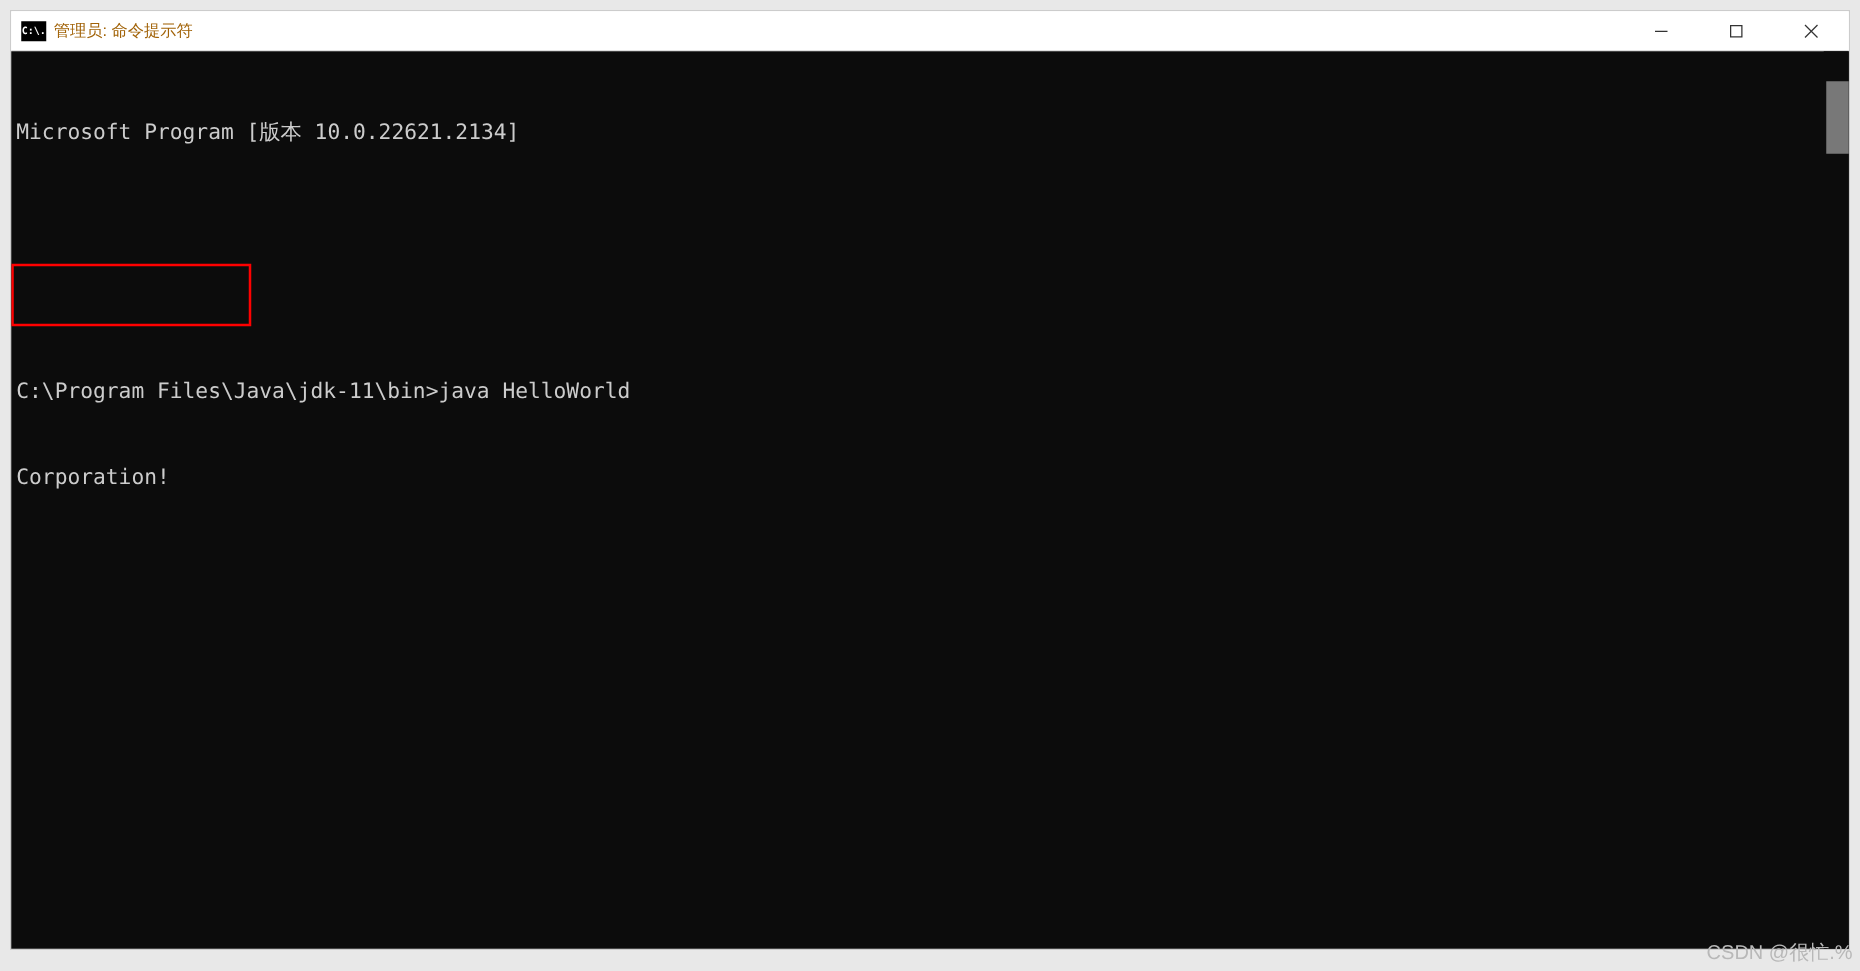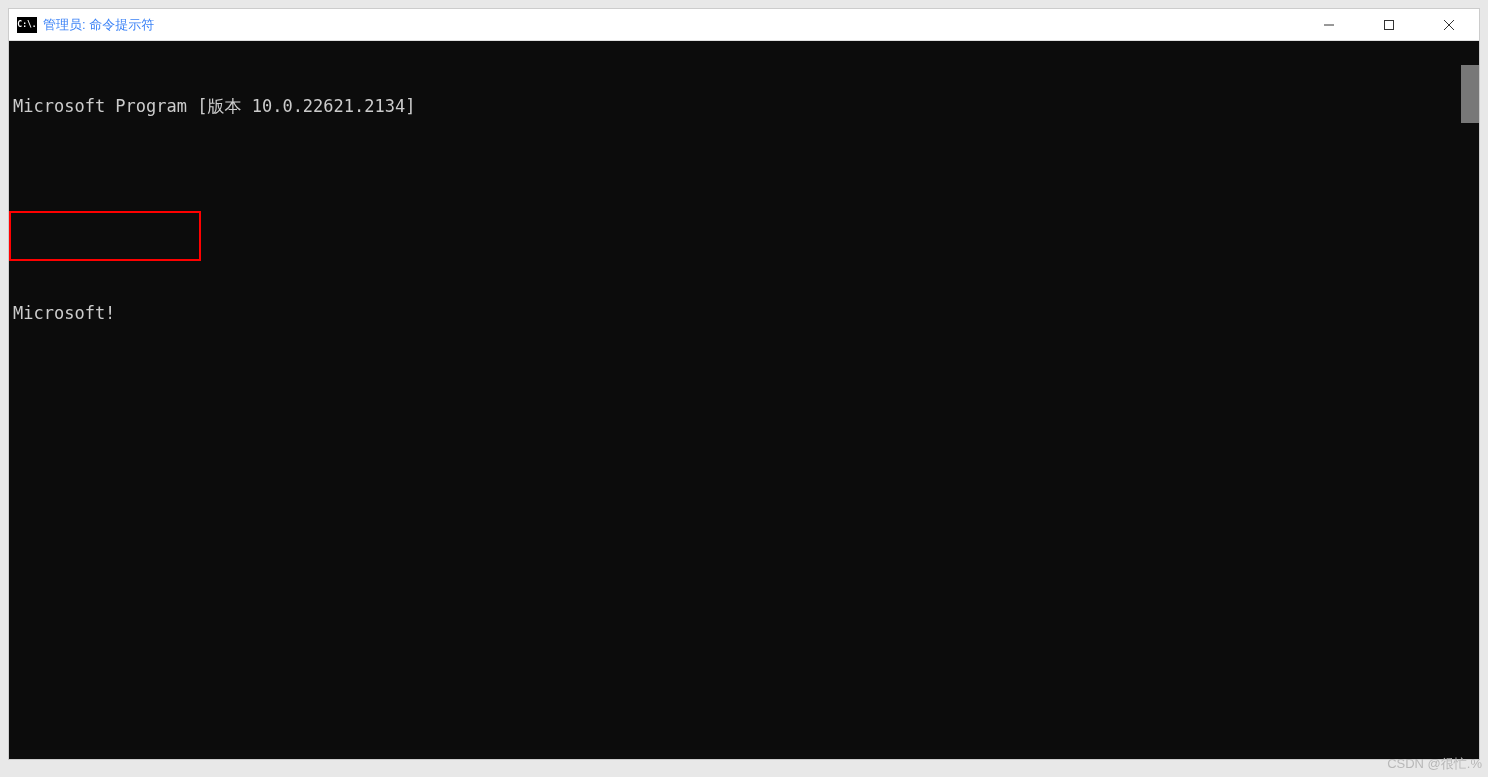--- a/index.html
+++ b/index.html
@@ -43,21 +43,21 @@
       font-size: 8px;
       font-weight: bold;
       display: flex;
       align-items: center;
       justify-content: center;
       font-family: monospace;
     }
     .titlebar-text {
       flex: 1;
       font-size: 13px;
-      color: #3b82f6;
+      color: #a16207;
     }
     .window-controls {
       display: flex;
       height: 100%;
     }
     .win-btn {
       width: 60px;
       height: 100%;
       display: flex;
       align-items: center;
@@ -104,21 +104,21 @@
     }
     .highlight-box {
       position: absolute;
       border: 2px solid #ff0000;
       pointer-events: none;
     }
     .watermark {
       position: absolute;
       bottom: 4px;
       right: 6px;
-      font-size: 13px;
+      font-size: 16px;
       color: #b8b8b8;
       font-family: "Microsoft YaHei", sans-serif;
     }
   </style>
 </head>
 <body>
 
 <div class="window">
   <div class="titlebar">
     <div class="titlebar-icon">C:\.</div>
@@ -141,21 +141,22 @@
           </svg>
       </div>
     </div>
   </div>
   <div class="terminal-area">
     <div class="terminal-content">
       <span class="term-line">Microsoft Program [版本 10.0.22621.2134]</span>
       <span class="term-line"></span>
       <span class="term-line"></span>
       <span class="term-line"></span>
-      <span class="term-line">Microsoft!</span>
+      <span class="term-line">C:\Program Files\Java\jdk-11\bin&gt;java HelloWorld</span>
+      <span class="term-line">Corporation!</span>
       <span class="term-line"></span>
       <div class="highlight-box" style="top: 170px; left: 0px; width: 192px; height: 50px;"></div>
     </div>
     <div class="scrollbar">
       <div class="scrollbar-thumb"></div>
     </div>
   </div>
 </div>
 
 <div class="watermark">CSDN @很忙.%</div>

